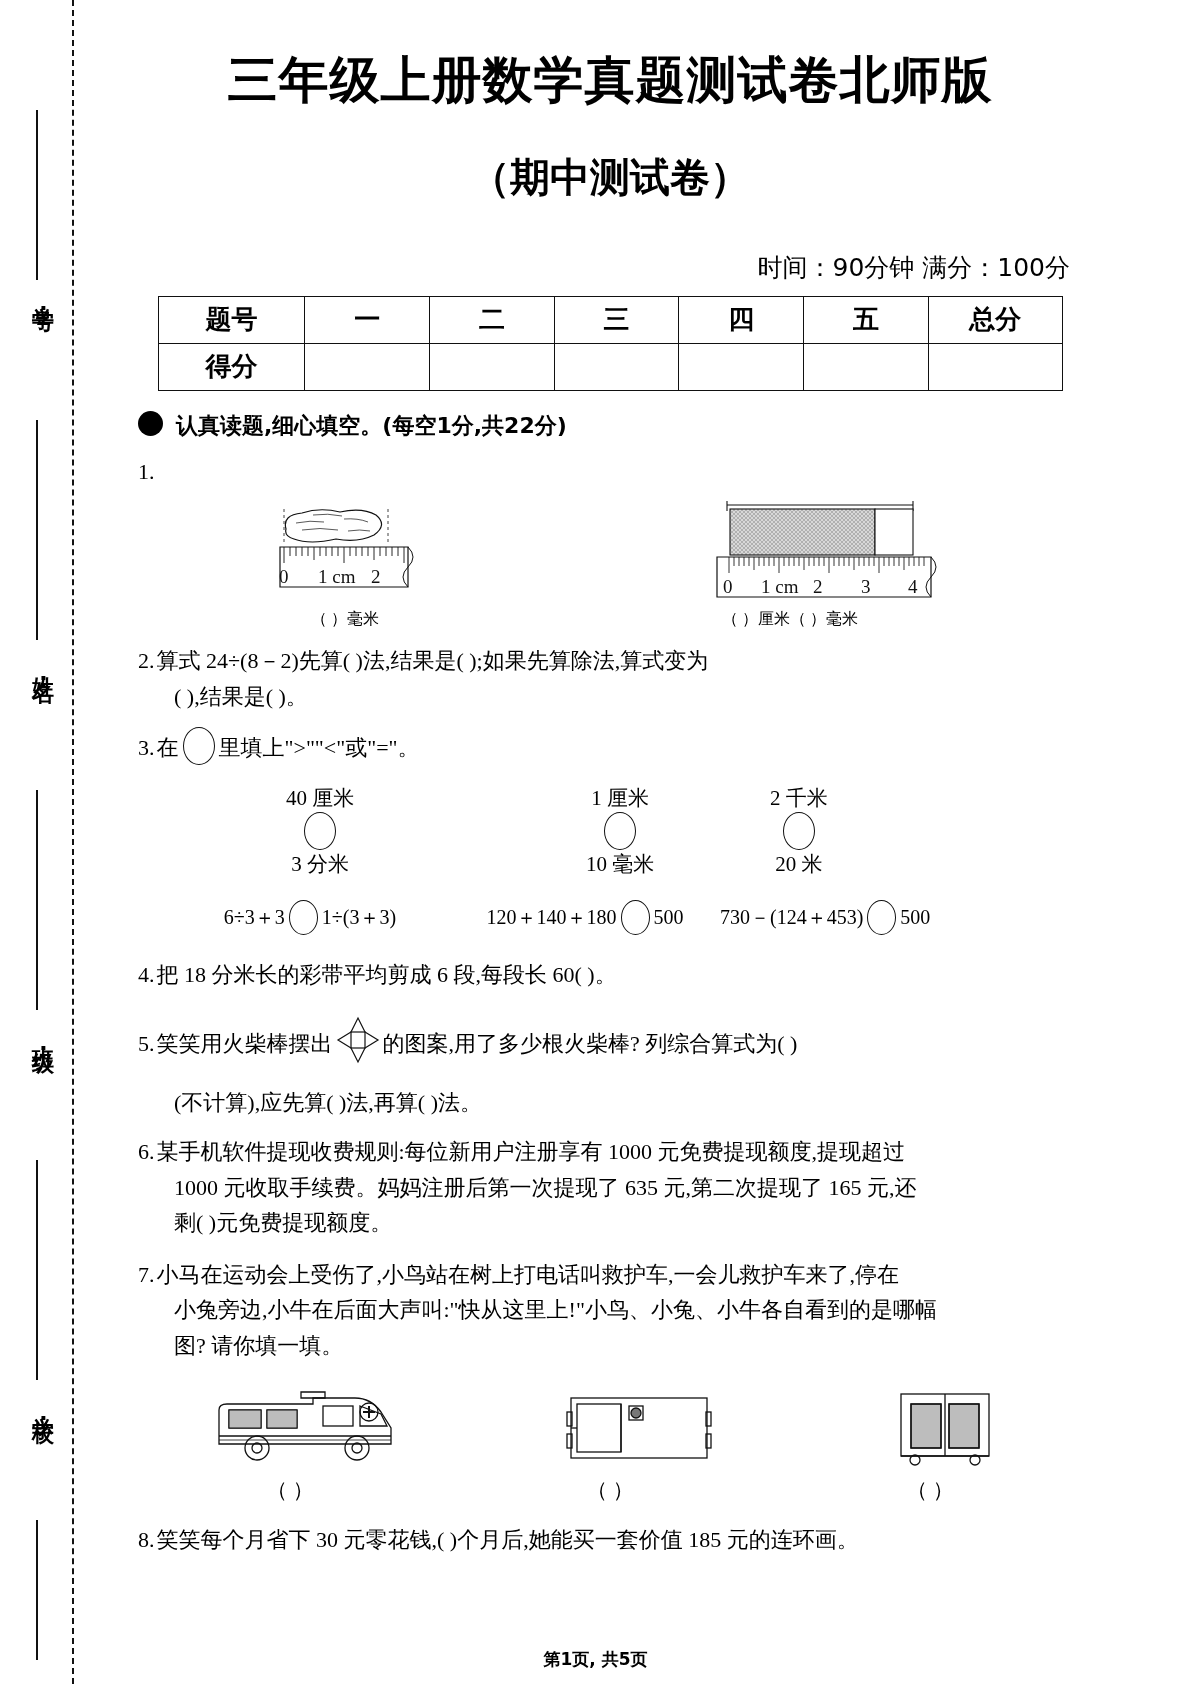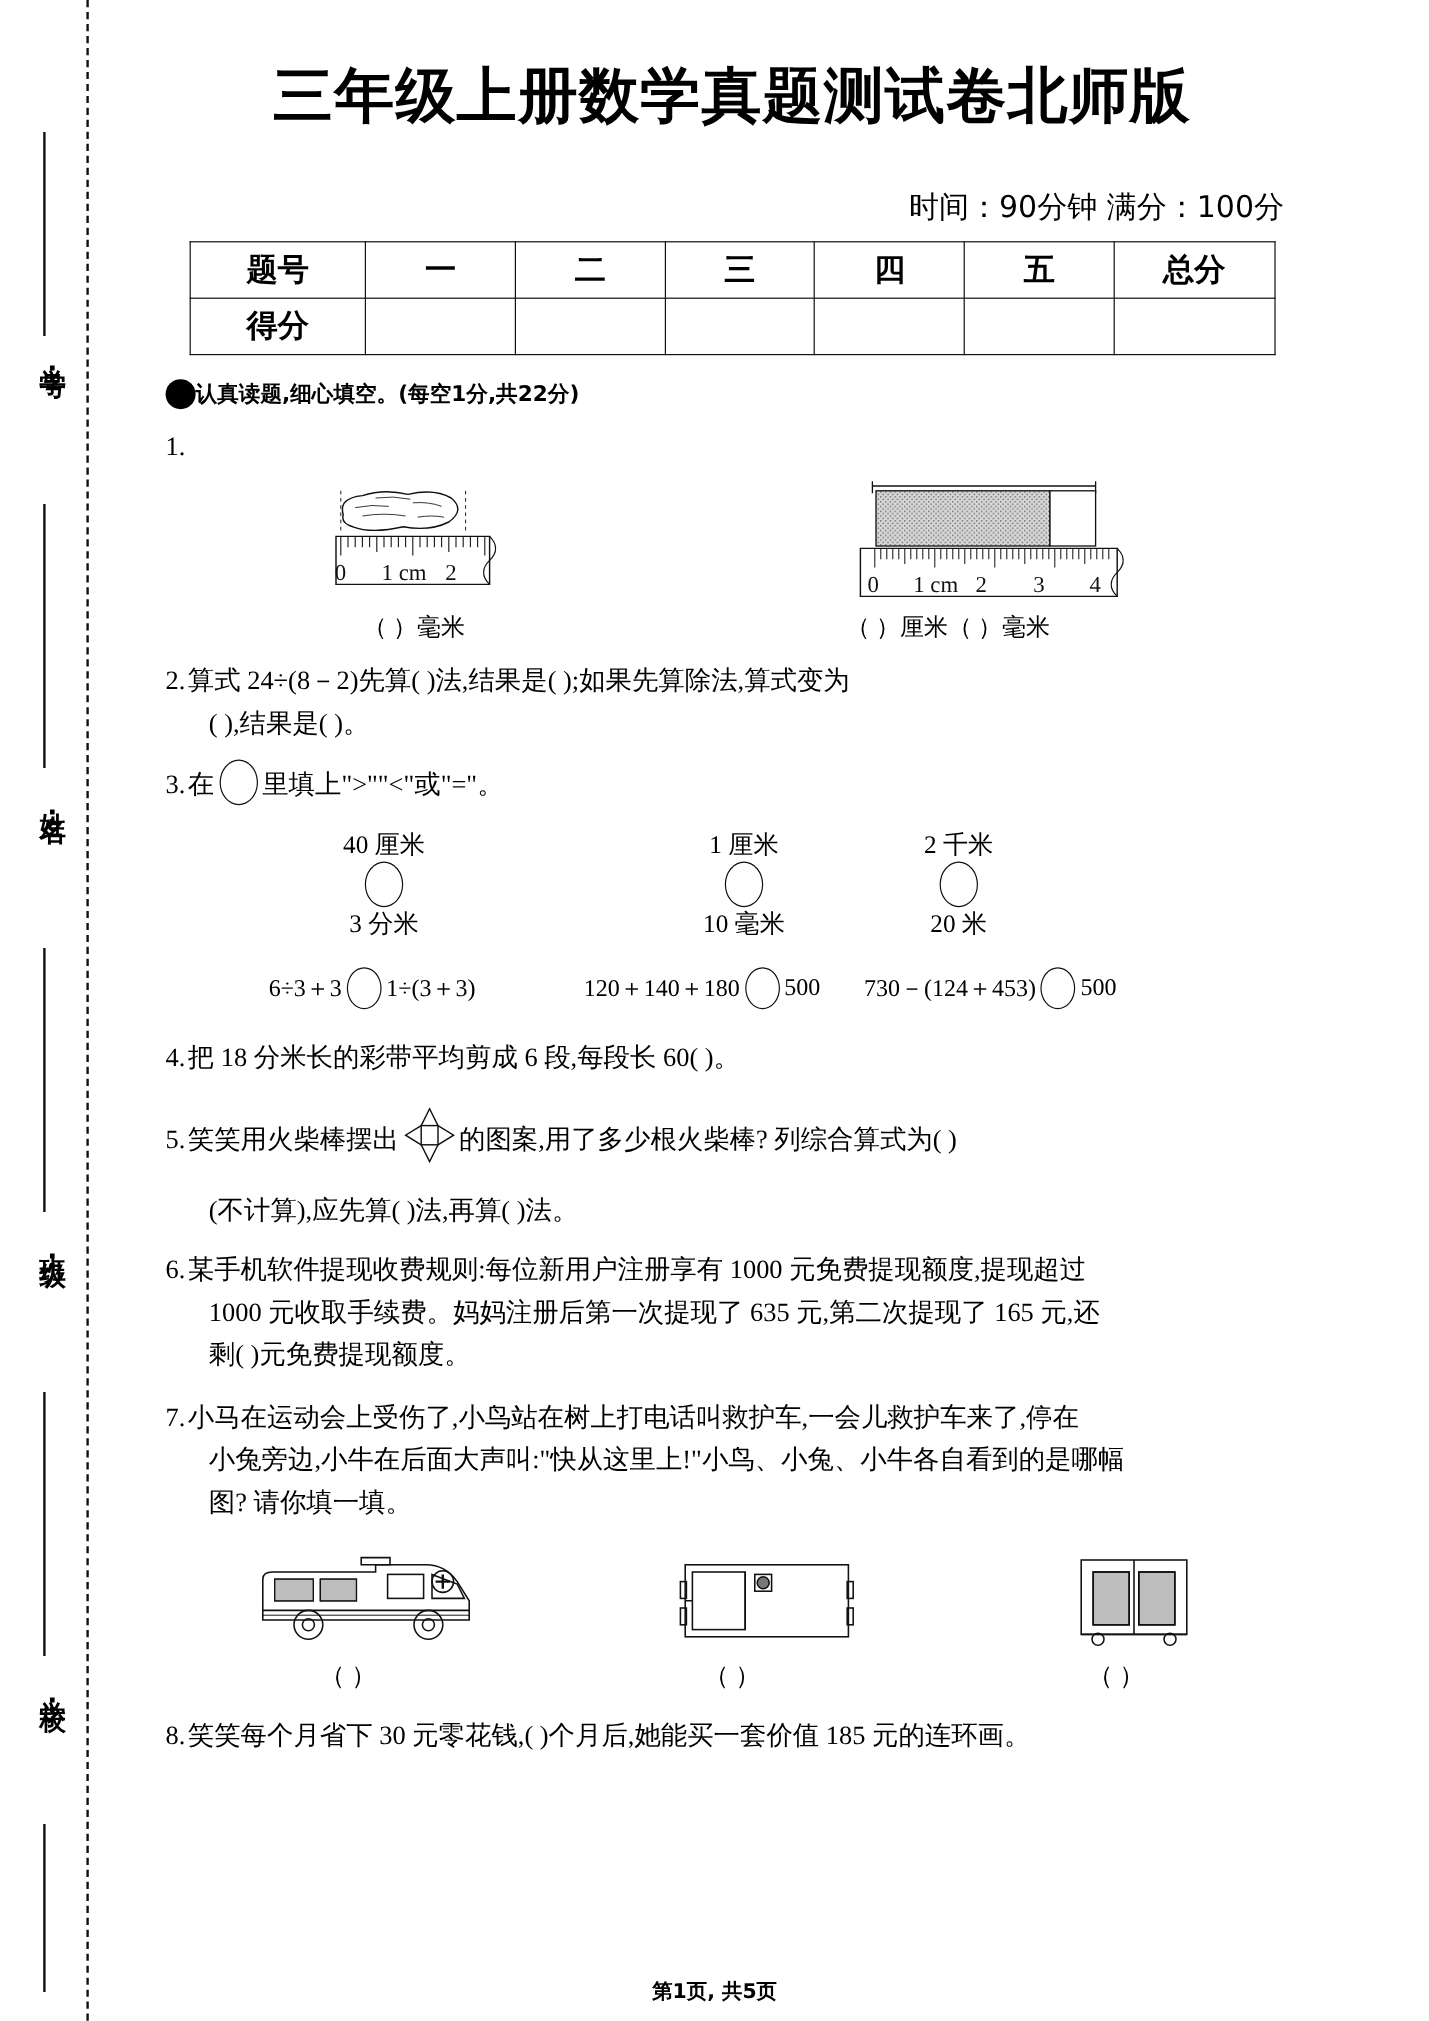--- a/index.html
+++ b/index.html
@@ -39,22 +39,22 @@
   table.score td{
     border:1.5px solid #111;height:44px;text-align:center;
     font-size:26px;font-weight:700;
     font-family:"DejaVu Sans","Liberation Sans",sans-serif;
   }
   table.score td.lead{width:130px;}
   table.score td.col{width:110px;}
   table.score td.total{width:118px;}
 
   .sec-head{
-    display:flex;gap:0;margin:20px 0 0 8px;
-    font-size:18px;font-weight:700;
+    display:flex;gap:13px;margin:20px 0 0 8px;
+    font-size:22px;font-weight:700;
     font-family:"DejaVu Sans","Liberation Sans",sans-serif;
   }
   .sec-num{
     display:inline-flex;align-items:center;justify-content:center;
     width:25px;height:25px;border-radius:50%;background:#000;color:#fff;
     font-size:15px;font-weight:700;line-height:1;
   }
 
   .q{font-size:22px;line-height:1.62;margin:13px 0 0 8px;}
   .q .num{margin-right:2px;}
@@ -73,21 +73,21 @@
   .cmp-row .cell.c1{width:300px;}
   .cmp-row .cell.c2{width:300px;}
 
   .cmp-row2{display:flex;font-size:20px;margin:22px 0 0 40px;align-items:center;}
   .cmp-row2 .cell{display:flex;align-items:center;justify-content:center;}
   .cmp-row2 .cell.d1{width:280px;}
   .cmp-row2 .cell.d2{width:270px;}
 
   
   .fig-row1{display:flex;justify-content:space-around;margin-top:6px;}
-  .ansline{display:flex;font-size:20px;margin-top:4px;}
+  .ansline{display:flex;font-size:16px;margin-top:4px;}
 
   .matchfig{display:inline-block;vertical-align:-14px;margin:0 2px;}
   .footer{
     position:absolute;left:0;right:0;bottom:13px;text-align:center;
     font-size:17px;font-weight:700;
     font-family:"DejaVu Sans","Liberation Sans",sans-serif;
   }
   .veh-row{display:flex;justify-content:space-around;margin-top:18px;align-items:flex-end;}
   .veh-lbl{display:flex;justify-content:space-around;font-size:21px;margin-top:2px;}
   .veh-lbl span{width:300px;text-align:center;}
@@ -104,20 +104,21 @@
   <div class="vline" style="top:790px;height:220px;"></div>
   <div class="vinfo" style="top:1030px;">班级:</div>
   <div class="vline" style="top:1160px;height:220px;"></div>
   <div class="vinfo" style="top:1400px;">学校:</div>
   <div class="vline" style="top:1520px;height:140px;"></div>
 </div>
 
 <div class="page">
 
   <div class="title">三年级上册数学真题测试卷北师版</div>
+  <div class="subtitle">（期中测试卷）</div>
   <div class="meta">时间：90分钟  满分：100分</div>
 
   <table class="score">
     <tbody>
         <tr>
       <td class="lead">题号</td>
       <td class="col">一</td>
       <td class="col">二</td>
       <td class="col">三</td>
       <td class="col">四</td>

